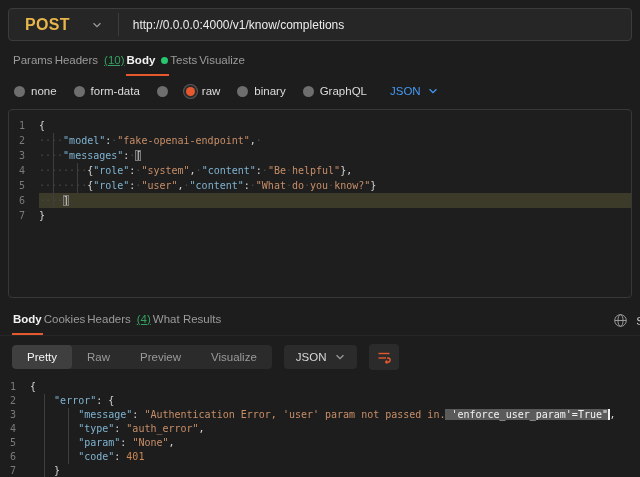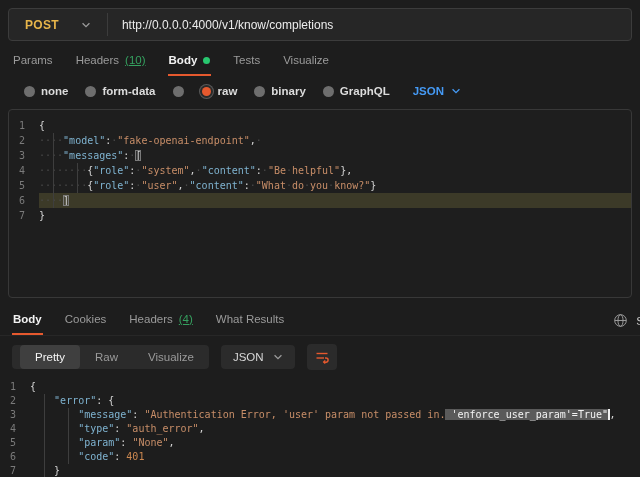--- a/index.html
+++ b/index.html
@@ -5,35 +5,35 @@
   * { margin:0; padding:0; box-sizing:border-box; }
   html,body { width:640px; height:477px; }
   body {
     background:#1d1d1d; color:#e8e8e8; overflow:hidden; position:relative;
     font-family:"Liberation Sans", sans-serif; font-size:11.5px;
   }
   
   .url-row { margin:8px; height:33px; display:flex; align-items:stretch;
     background:#262626; border:1px solid #3c3c3c; border-radius:4px; overflow:hidden; }
   .method-btn { display:flex; align-items:center; gap:22px; padding:0 16px 0 16px; cursor:pointer; }
-  .method-label { color:#e7b54a; font-weight:bold; font-size:12px; letter-spacing:.3px; }
+  .method-label { color:#e7b54a; font-weight:bold; font-size:16px; letter-spacing:.3px; }
   .vdivider { width:1px; background:#3c3c3c; margin:4px 0; }
   .url-text { display:flex; align-items:center; padding-left:14px; font-size:12px; color:#ececec; flex:1; }
   .chev { width:10px; height:6px; }
   .chev polyline { fill:none; stroke:#9b9b9b; stroke-width:1.5; }
   .chev.blue polyline { stroke:#459af5; }
   
-  .tabs-row { display:flex; align-items:flex-end; gap:21px; padding:0 12px; height:27px; }
+  .tabs-row { display:flex; align-items:flex-end; padding:0 12px; height:27px; }
   .tab { color:#9b9b9b; font-size:11.5px; padding:5px 1px 8px; cursor:pointer;
     border-bottom:2px solid transparent; display:flex; align-items:center; gap:6px; white-space:nowrap; }
   .tab.active { color:#f2f2f2; border-bottom-color:#e6592e;font-weight:bold; }
   .tab .count { color:#35a05f;text-decoration:underline; }
   .tab .dot { width:7px; height:7px; border-radius:50%; background:#28c76f; display:inline-block; }
   
-  .radio-row { display:flex; align-items:center; gap:17px; padding:0 24px; height:30px;font-weight:bold; }
+  .radio-row { display:flex; align-items:center; gap:17px; padding:0 14px; height:30px; }
   .radio-item { display:flex; align-items:center; gap:6px; color:#dcdcdc; font-size:11.5px; cursor:pointer; white-space:nowrap; }
   .radio-circle { width:11px; height:11px; border-radius:50%; background:#6e6e6e; }
   .radio-item.selected .radio-circle { background:#e6592e; box-shadow:0 0 0 2px #2a2a2a, 0 0 0 3px #5a5a5a; width:9px; height:9px; margin:1px; }
   .lang-select { display:flex; align-items:center; gap:7px; color:#459af5; font-size:11.5px; margin-left:6px; cursor:pointer; }
   
   .editor-box { margin:3px 8px 0; height:189px; border:1px solid #383838; border-radius:4px;
     background:#1e1e1e; position:relative; overflow:hidden; }
   .code { font-family:"DejaVu Sans Mono", monospace; font-size:10px; position:relative; }
   .code .code-line { display:flex; white-space:pre; }
   .req-code { padding-top:8px; }
@@ -56,21 +56,21 @@
   
   .resp-tabs-row { margin-top:11px; position:relative; border-bottom:1px solid #272727; }
   .resp-right { position:absolute; right:0; top:4px; display:flex; align-items:center; gap:8px; }
   .globe-btn { cursor:pointer; display:flex; }
   .globe-btn svg { stroke:#a0a0a0; fill:none; stroke-width:1; }
   .clipped-s { color:#c9c9c9; font-size:11.5px; margin-right:-4px; }
   
   .view-row { display:flex; align-items:center; gap:12px; padding:8px 12px 7px; }
   .segmented { display:flex; background:#2b2b2b; border-radius:4px; overflow:hidden; }
   .seg-item { padding:6px 15px; color:#9a9a9a; font-size:11.5px; cursor:pointer; border-radius:4px; }
-  .seg-item.active { background:#3f3f3f; color:#f5f5f5;margin-left:8px; }
+  .seg-item.active { background:#3f3f3f; color:#f5f5f5; }
   .json-btn { display:flex; align-items:center; gap:9px; background:#2b2b2b; border-radius:4px;
     padding:6px 12px; color:#d8d8d8; font-size:11.5px; cursor:pointer; }
   .wrap-btn { background:#2b2b2b; border-radius:4px; width:30px; height:26px;
     display:flex; align-items:center; justify-content:center; cursor:pointer; }
   .wrap-btn svg { stroke:#e6592e; fill:none; stroke-width:1.4; }
 </style>
 </head>
 <body>
 
 <div class="url-row">
@@ -175,20 +175,21 @@
       </svg>
     </span>
     <span class="clipped-s">S</span>
   </div>
 </div>
 
 <div class="view-row">
   <div class="segmented" id="view-tabs">
       <div class="seg-item active">Pretty</div>
       <div class="seg-item">Raw</div>
+      <div class="seg-item">Preview</div>
       <div class="seg-item">Visualize</div>
     </div>
   <div class="json-btn">
     <span>JSON</span>
     <svg class="chev" viewBox="0 0 10 7">
         <polyline points="1,1.5 5,5.5 9,1.5"></polyline>
       </svg>
   </div>
   <div class="wrap-btn">
     <svg width="16" height="16" viewBox="0 0 16 16">

